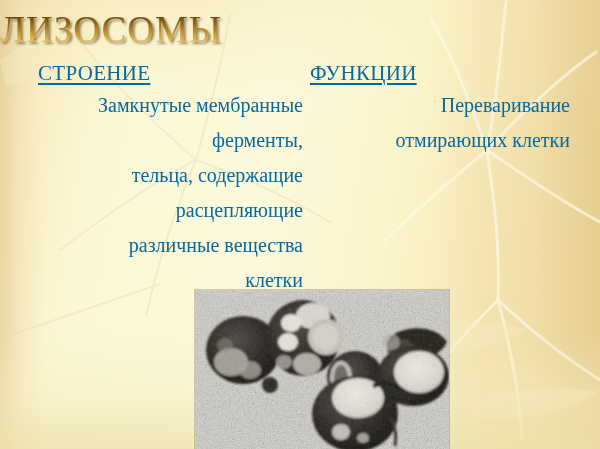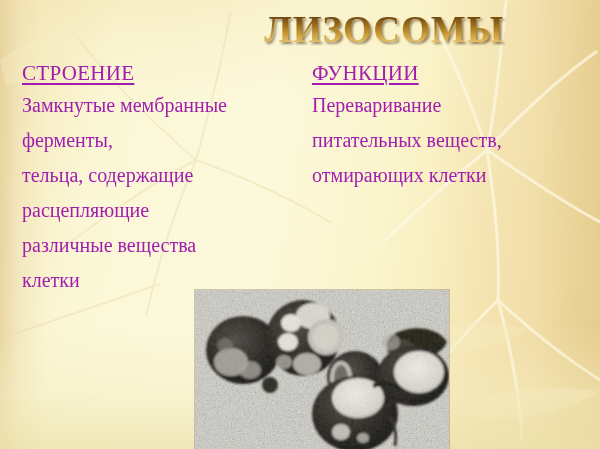--- a/index.html
+++ b/index.html
@@ -75,23 +75,23 @@
     inset: 0;
     opacity: 0.85;
   }
 
   
   .title {
     position: absolute;
     top: 8px;
     left: 0;
     width: 504px;
-    text-align: right;
+    text-align: left;
     font-size: 37px;
-    font-weight: bold;
+    font-weight: normal;
     letter-spacing: 1px;
     line-height: 44px;
     background-image: linear-gradient(to bottom,
       #4a2c0a 0%,
       #6b4410 18%,
       #9a6c18 38%,
       #c79733 58%,
       #e3bc63 76%,
       #f0d294 92%,
       #f7e4b8 100%);
@@ -100,36 +100,37 @@
     color: transparent;
     -webkit-text-fill-color: transparent;
     text-shadow: none;
     filter: drop-shadow(2px 2px 1px rgba(70,45,10,0.55));
   }
 
   
   .col {
     position: absolute;
     top: 60px;
-    color: #a21caf;
+    color: #0369a1;
+    margin-left: 16px;
   }
   .col-left  { left: 22px;  width: 265px; }
-  .col-right { left: 312px; width: 260px; }
+  .col-right { left: 294px; width: 260px; }
 
   .col-head {
     font-size: 21px;
     line-height: 26px;
     letter-spacing: 0.3px;
     text-decoration: underline;
     text-underline-offset: 3px;
     text-decoration-thickness: 2px;
     margin: 0 0 2px 0;
     white-space: nowrap;
   }
-  .col-body { margin: 0; }
+  .col-body { margin: 0; text-align: right; }
   .col-line {
     font-size: 20px;
     line-height: 35px;
     white-space: nowrap;
   }
 
   
   .micrograph {
     position: absolute;
     left: 195px;
@@ -192,21 +193,20 @@
       <div class="col-line">расцепляющие</div>
       <div class="col-line">различные вещества</div>
       <div class="col-line">клетки</div>
     </div>
   </div>
 
   <div class="col col-right">
     <div class="col-head">ФУНКЦИИ</div>
     <div class="col-body">
       <div class="col-line">Переваривание</div>
-      <div class="col-line">питательных веществ,</div>
       <div class="col-line">отмирающих клетки</div>
     </div>
   </div>
 
   <div class="micrograph">
     <svg width="254" height="159" viewBox="0 0 254 159" aria-hidden="true">
       <defs>
         <filter id="grain">
           <feTurbulence type="fractalNoise" baseFrequency="0.85" numOctaves="4" seed="7" result="n"></feTurbulence>
           <feColorMatrix in="n" type="saturate" values="0"></feColorMatrix>

